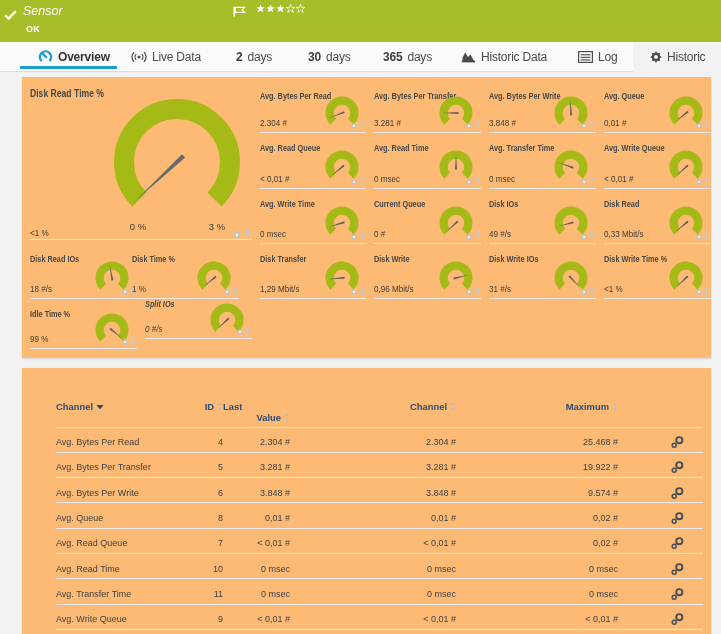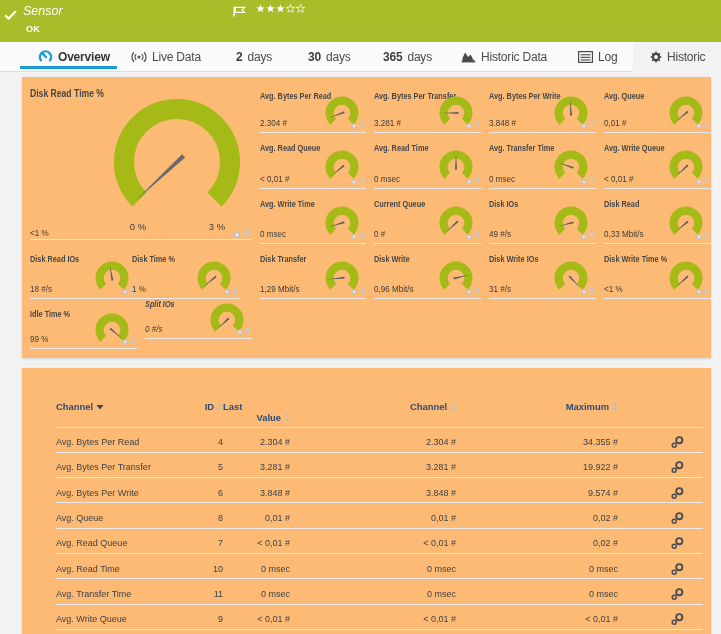--- a/index.html
+++ b/index.html
@@ -895,21 +895,21 @@
             </span></th>
           <th class="ar" style="width: 85px;"></th>
         </tr>
       </thead>
     <tbody id="tbody-host">
         <tr>
           <td class="al">Avg. Bytes Per Read</td>
           <td class="ar">4</td>
           <td class="ar">2.304 #</td>
           <td class="ar">2.304 #</td>
-          <td class="ar">34.355 #</td>
+          <td class="ar">25.468 #</td>
           <td class="ar">
             <svg width="16" height="14" viewBox="0 0 16 14" style="margin-left: 51px; display: block;">
               <circle cx="10.3" cy="5.2" r="3.1" fill="none" stroke="#474d55" stroke-width="1.9"></circle>
               <circle cx="5.2" cy="10.3" r="2" fill="none" stroke="#474d55" stroke-width="1.5"></circle>
             </svg>
           </td>
         </tr>
         <tr>
           <td class="al">Avg. Bytes Per Transfer</td>
           <td class="ar">5</td>

